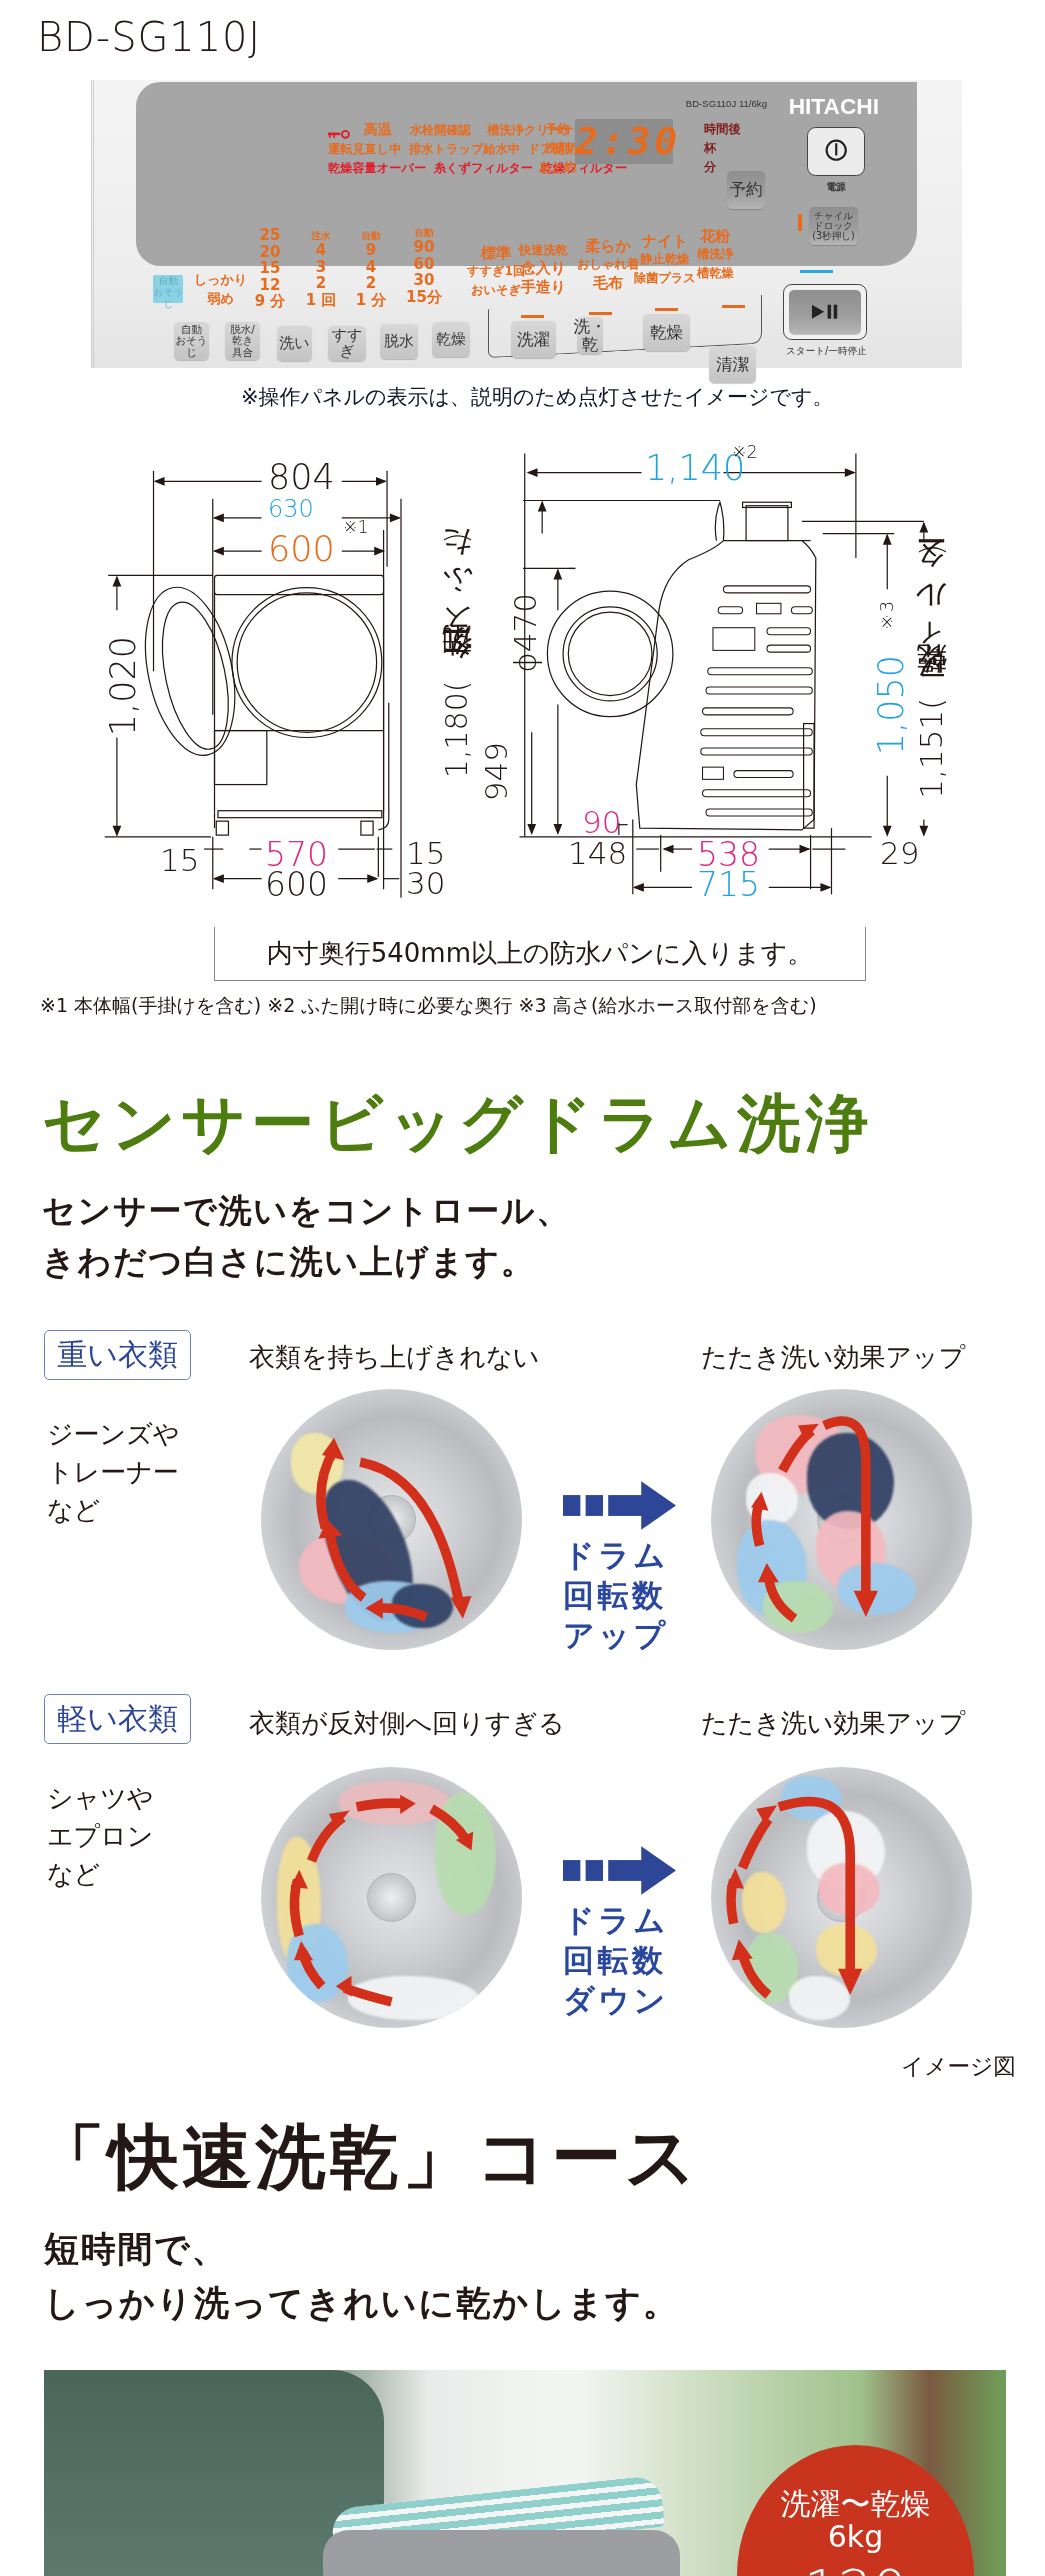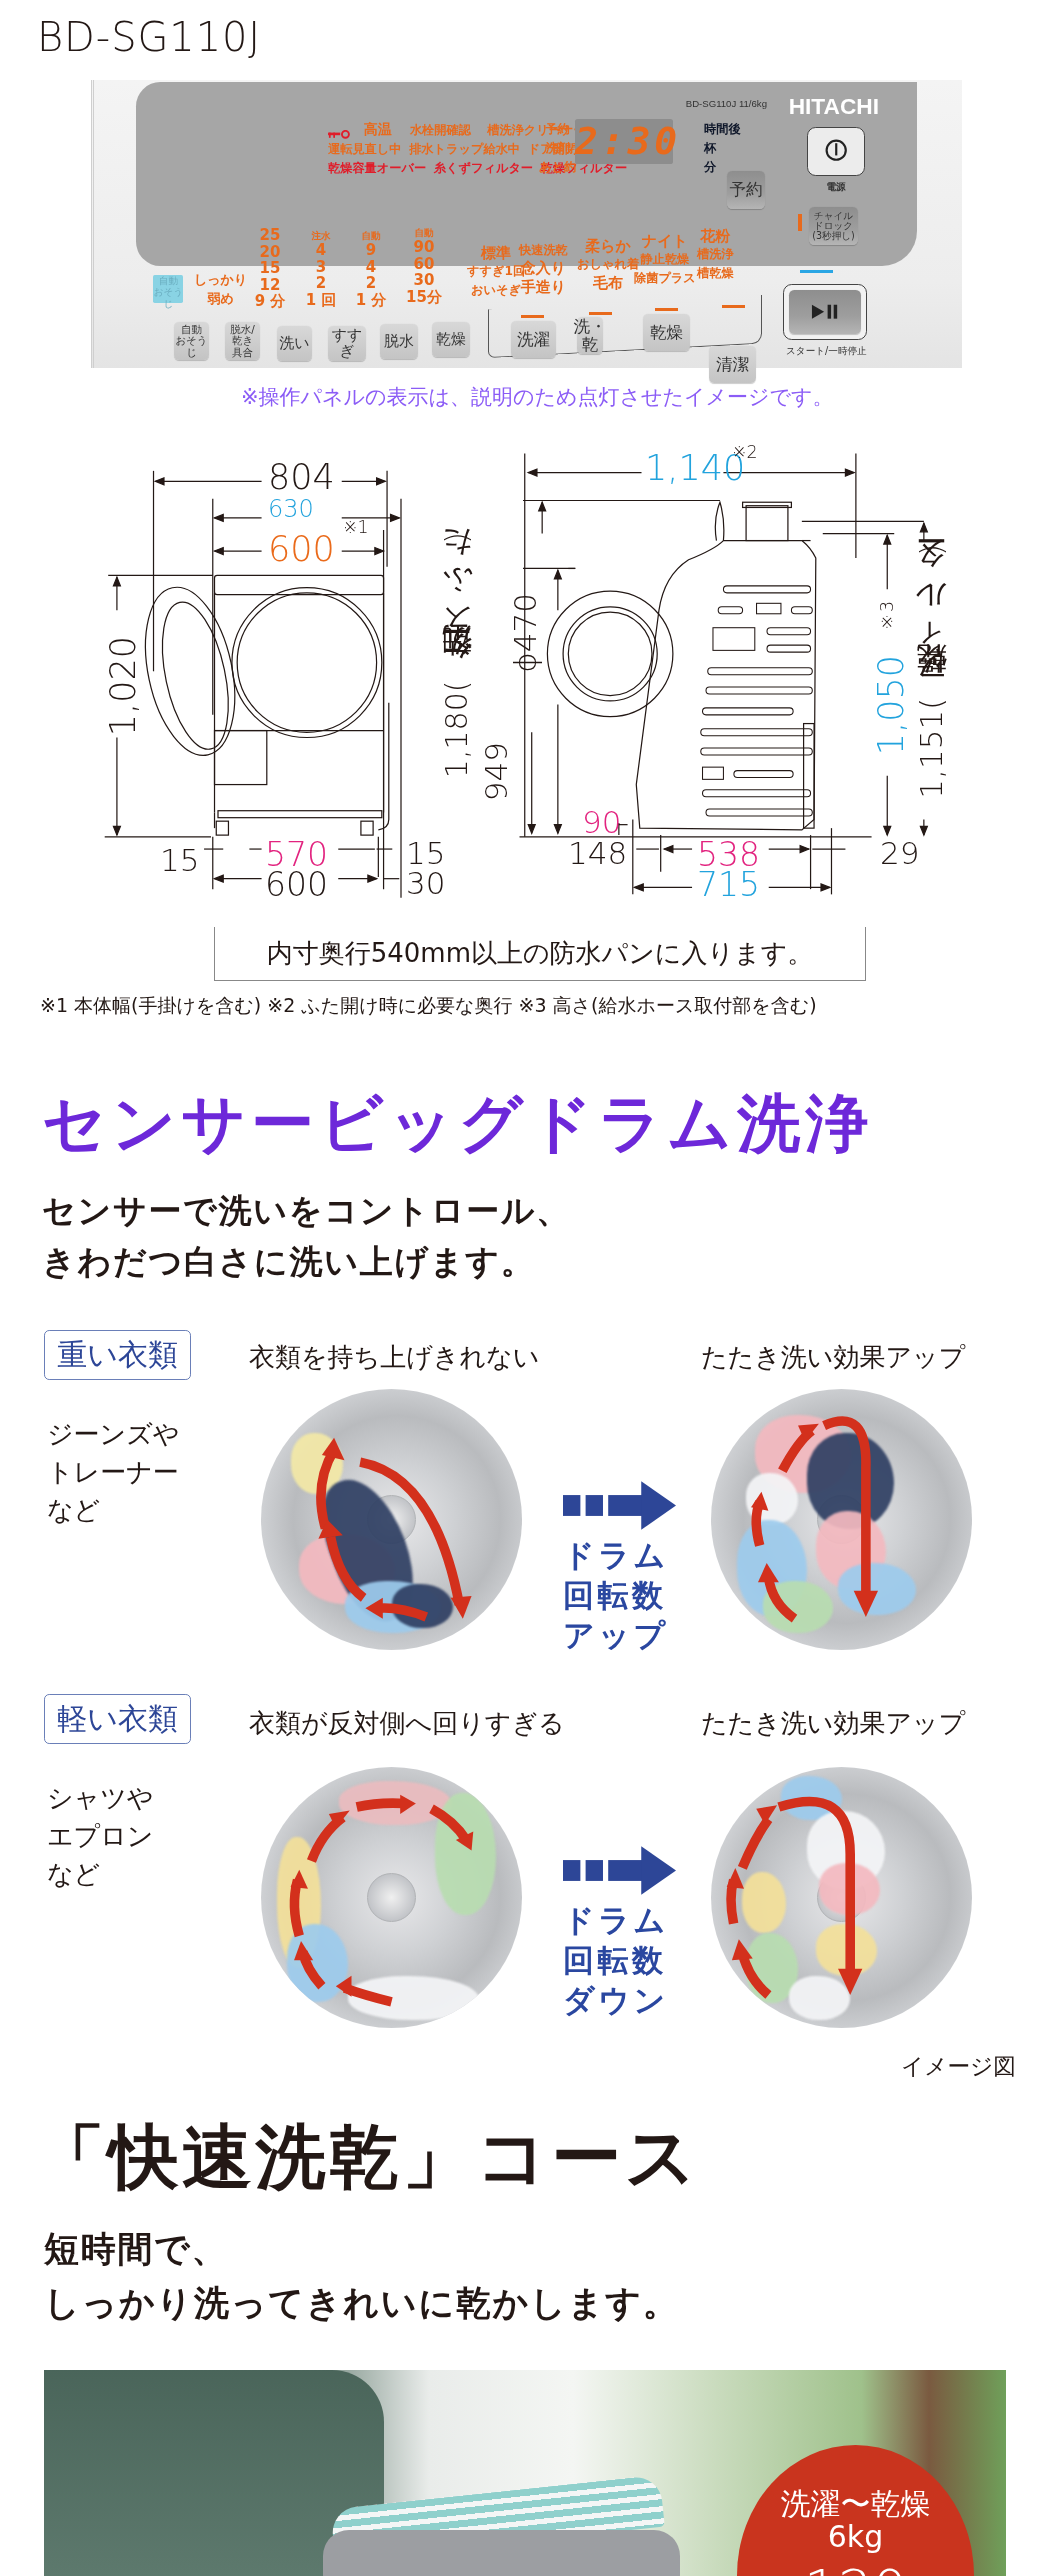--- a/index.html
+++ b/index.html
@@ -12,44 +12,44 @@
 
   
   .panel-wrap { left: 91px; top: 80px; width: 871px; height: 288px; background: linear-gradient(180deg, #f4f4f4 0%, #ededed 70%, #e4e4e4 100%); border-left: 3.5px double #cfcfcf; }
   .panel-gray { left: 136px; top: 82px; width: 781px; height: 184px; background: #a6a6a6; border-radius: 24.4px 0 35px 24.4px; }
   .panel-brand { right: 38px; top: 10.5px; color: #fff; font-weight: bold; font-size: 22.7px; font-family: "Liberation Sans", sans-serif; letter-spacing: 0px; }
   .panel-model { right: 150px; top: 15.7px; color: #333; font-size: 9.6px; font-family: "Liberation Sans", sans-serif; }
   .ind { font-size: 12.2px; font-weight: bold; color: #e86a1c; white-space: nowrap; line-height: 19px; }
   .ind.red { color: #e01d2a; }
   .key-icon { display: inline-block; width: 22.7px; height: 8.7px; vertical-align: middle; position: relative; margin-right: 8.7px; }
   .seg { left: 439px; top: 37px; width: 98px; height: 45px; background: #8d8d8d; border-radius: 2.6px; color: #e86a1c; font-family: "DejaVu Sans Mono", monospace; font-size: 38px; font-weight: bold; letter-spacing: 3.5px; text-align: center; line-height: 45px; font-style: italic; }
-  .unit { font-size: 12.2px; font-weight: bold; color: #0f172a; line-height: 19px; padding-left: 24px; }
+  .unit { font-size: 12.2px; font-weight: bold; color: #7f1d1d; line-height: 19px; padding-left: 24px; }
   .phys-btn { background: linear-gradient(180deg, #8e8e8e 0%, #9e9e9e 60%, #b5b5b5 100%); border-radius: 5.2px; color: #333; font-size: 15px; text-align: center; display: flex; align-items: center; justify-content: center; line-height: 1.05; box-shadow: 0 0.9px 0.9px rgba(0,0,0,0.2); }
   .phys-btn.light { background: linear-gradient(180deg, #d8d8d8 0%, #c4c4c4 100%); }
   .small { font-size: 10.5px; }
   .num-col { font-size: 15px; font-weight: bold; color: #e86a1c; line-height: 16.6px; text-align: center; }
   .num-col .hdr { font-size: 9.6px; line-height: 12.2px; display: block; }
   .course { font-size: 12.2px; font-weight: bold; color: #e86a1c; line-height: 18.3px; text-align: center; white-space: nowrap; }
   .course .big { font-size: 15px; }
   .bracket-box { border: 1.7px solid #555; border-radius: 0 0 10.5px 7px; border-top: none; }
   .auto-badge { background: #89d3e4; color: #6aaec0; font-size: 9.6px; line-height: 11.3px; text-align: center; border-radius: 1.7px; }
-  .panel-note { left: 241px; top: 383px; font-size: 21px; color: #8b5cf6; }
+  .panel-note { left: 241px; top: 383px; font-size: 21px; color: #0f172a; }
 
   
   .dim-num { font-family: "DejaVu Sans", sans-serif; font-weight: 300; line-height: 1; }
   .c-black { color: #231815; }
   .c-blue { color: #22a3dd; }
   .c-orange { color: #ea6a1a; }
   .c-pink { color: #e2237f; }
   .vtext { writing-mode: vertical-rl; transform: rotate(180deg); white-space: nowrap; font-family: "DejaVu Sans", sans-serif; font-weight: 300; }
   .pan-box { left: 214px; top: 927px; width: 652px; height: 54px; border: 1.7px solid #888; border-top: none; font-size: 26px; display: flex; align-items: center; justify-content: center; }
   .footnotes { left: 40px; top: 993px; font-size: 19px; color: #231815; }
 
   
-  .h1 { font-size: 63px; font-weight: bold; letter-spacing: 5.2px; color: #6d28d9; }
+  .h1 { font-size: 63px; font-weight: bold; letter-spacing: 5.2px; color: #4d7c0f; }
   .sub { font-size: 33px; line-height: 51px; letter-spacing: 1.7px; font-weight: bold; color: #231815; }
   .tag { border: 1.7px solid #6a7fb8; border-radius: 5.2px; color: #2d4697; font-size: 30px; padding: 3.5px 12.2px; }
   .desc { font-size: 26px; line-height: 38px; color: #231815; }
   .cap { font-size: 26px; color: #231815; }
   .drum-label { color: #2a47a0; font-size: 31px; font-weight: bold; line-height: 40px; letter-spacing: 3.5px; }
   .drum { border-radius: 50%; background: radial-gradient(circle at 52% 50%, #e8e8ea 0%, #cfd1d4 30%, #b9bbbe 55%, #d6d8db 78%, #c0c2c5 88%, #a8aaad 100%); overflow: hidden; }
   .drum .hub { position: absolute; left: 50%; top: 50%; width: 49px; height: 49px; margin: -24.4px 0 0 -24.4px; border-radius: 50%; background: radial-gradient(circle, #f0f0f0 0%, #c2c4c8 70%, #a9abae 100%); border: 1.7px solid #b0b2b5; }
   .cloth { position: absolute; border-radius: 45% 55% 50% 50%; opacity: 0.92; filter: blur(0.9px); }
   .img-note { right: 30px; top: 2051px; font-size: 22.7px; }
 

